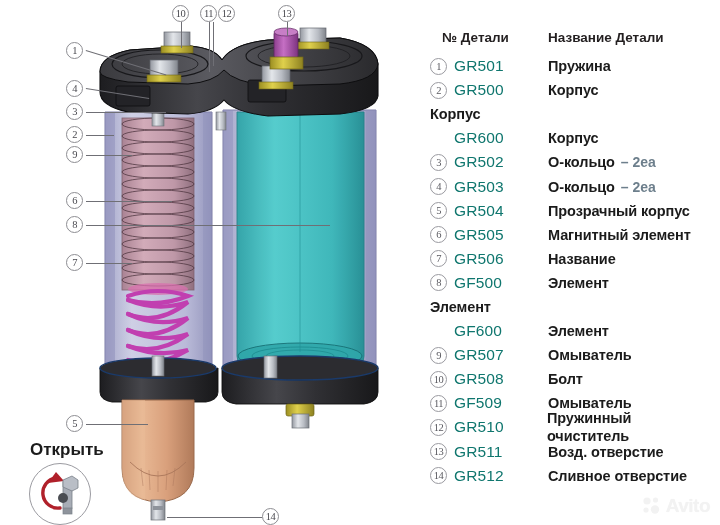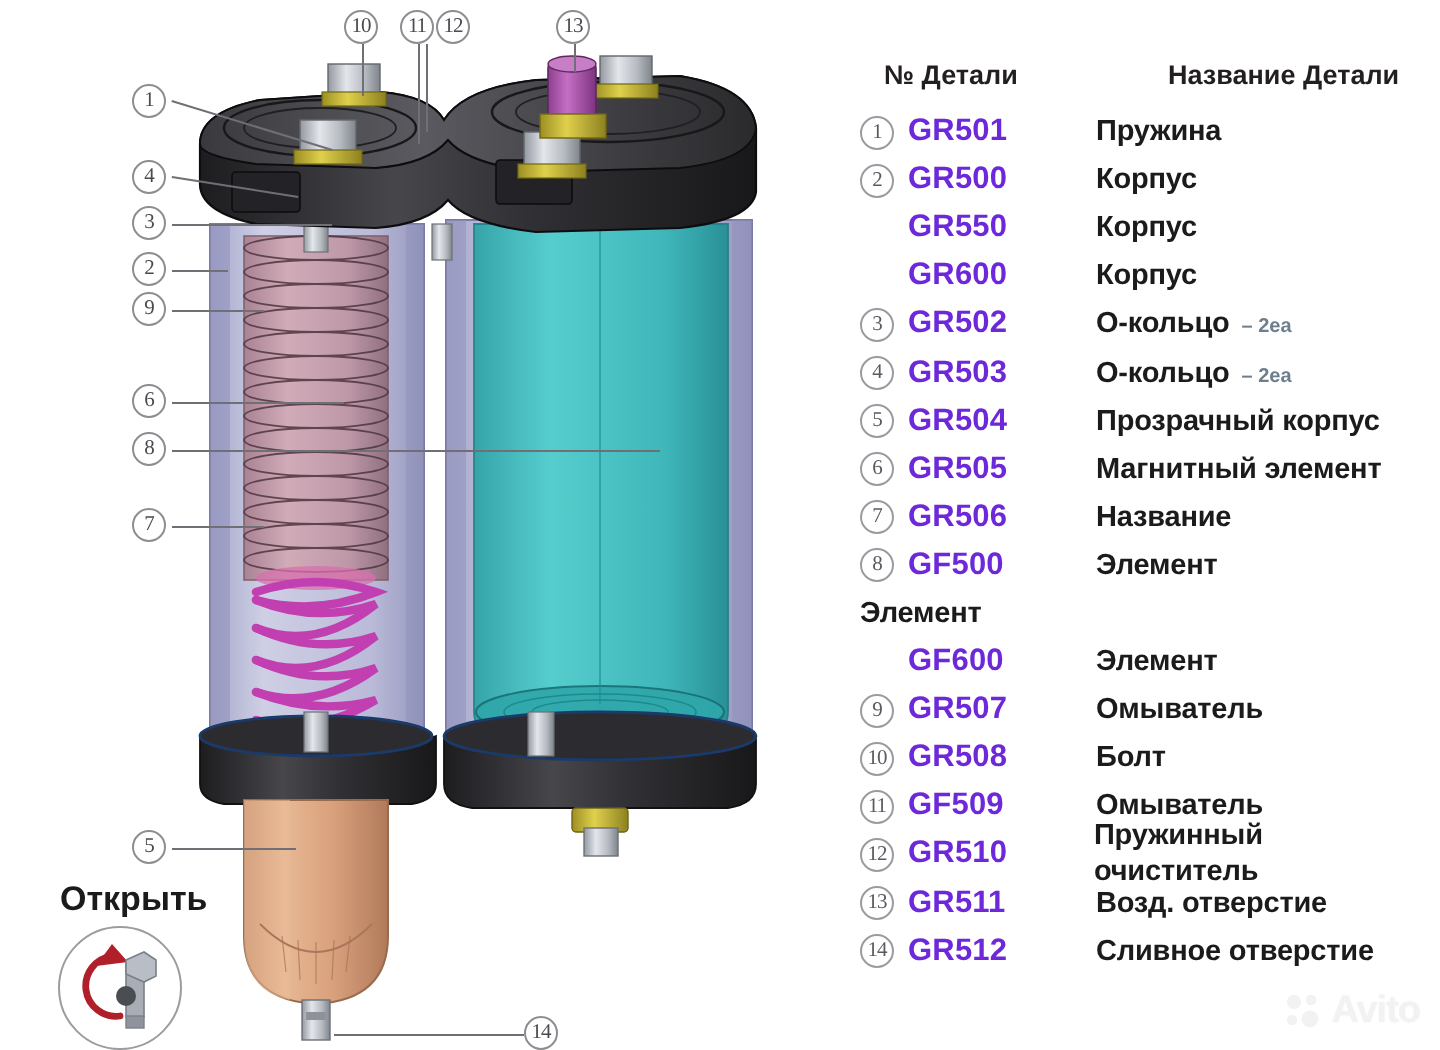--- a/index.html
+++ b/index.html
@@ -29,36 +29,36 @@
     background:rgba(255,255,255,0.85);
     letter-spacing:-0.5px;
     box-sizing:border-box;
   }
   .leader{position:absolute;background:#6f6f75;height:1px;}
   .leader-v{position:absolute;background:#6f6f75;width:1px;}
   .leader-d{position:absolute;transform-origin:0 0;background:#6f6f75;height:1px;}
 
   
   #table{position:absolute;left:430px;top:30px;width:286px;}
-  .thead{display:flex;font-size:13.5px;font-weight:bold;color:#231f20;margin-bottom:9px;gap:36px;}
+  .thead{display:flex;font-size:13.5px;font-weight:bold;color:#231f20;margin-bottom:9px;}
   .th-num{width:118px;padding-left:12px;box-sizing:border-box;}
   .th-name{flex:1;}
   .trow{display:flex;align-items:center;height:24.1px;}
   .c-num{width:118px;display:flex;align-items:center;box-sizing:border-box;}
   .c-badge{
     width:17px;height:17px;min-width:17px;
     border:1.1px solid #9a9aa0;border-radius:50%;
     font-size:10.5px;line-height:15px;text-align:center;
     color:#5a5a60;font-family:"Liberation Serif", serif;
     letter-spacing:-0.5px;box-sizing:border-box;margin-right:7px;
   }
   .c-badge.blank{border:none;}
-  .c-code{font-size:15.5px;color:#6d28d9;font-weight:bold;letter-spacing:0.1px;}
+  .c-code{font-size:15.5px;color:#0f766e;font-weight:normal;letter-spacing:0.1px;}
   .c-name{font-size:14.5px;color:#1b1b1b;font-weight:bold;letter-spacing:-0.1px;}
-  .c-qty{font-size:10px;color:#6d7f8c;font-weight:bold;margin-left:6px;}
+  .c-qty{font-size:14px;color:#6d7f8c;font-weight:bold;margin-left:6px;}
 
   
   #openLabel{position:absolute;left:30px;top:440px;font-size:17px;font-weight:bold;color:#1b1b1b;}
   #openCircle{
     position:absolute;left:29px;top:463px;width:60px;height:60px;
     border:1.2px solid #9b9ba1;border-radius:50%;background:#fff;
   }
 
   
   #wm{
@@ -325,24 +325,20 @@
           <div><span class="c-name">Пружина</span></div>
         </div>
         <div class="trow">
           <div class="c-num">
             <span class="c-badge">2</span>
             <span class="c-code">GR500</span>
           </div>
           <div><span class="c-name">Корпус</span></div>
         </div>
         <div class="trow">
-          <div class="c-num">
-            <span class="c-badge blank"></span>
-            <span class="c-code">GR550</span>
-          </div>
           <div><span class="c-name">Корпус</span></div>
         </div>
         <div class="trow">
           <div class="c-num">
             <span class="c-badge blank"></span>
             <span class="c-code">GR600</span>
           </div>
           <div><span class="c-name">Корпус</span></div>
         </div>
         <div class="trow">

